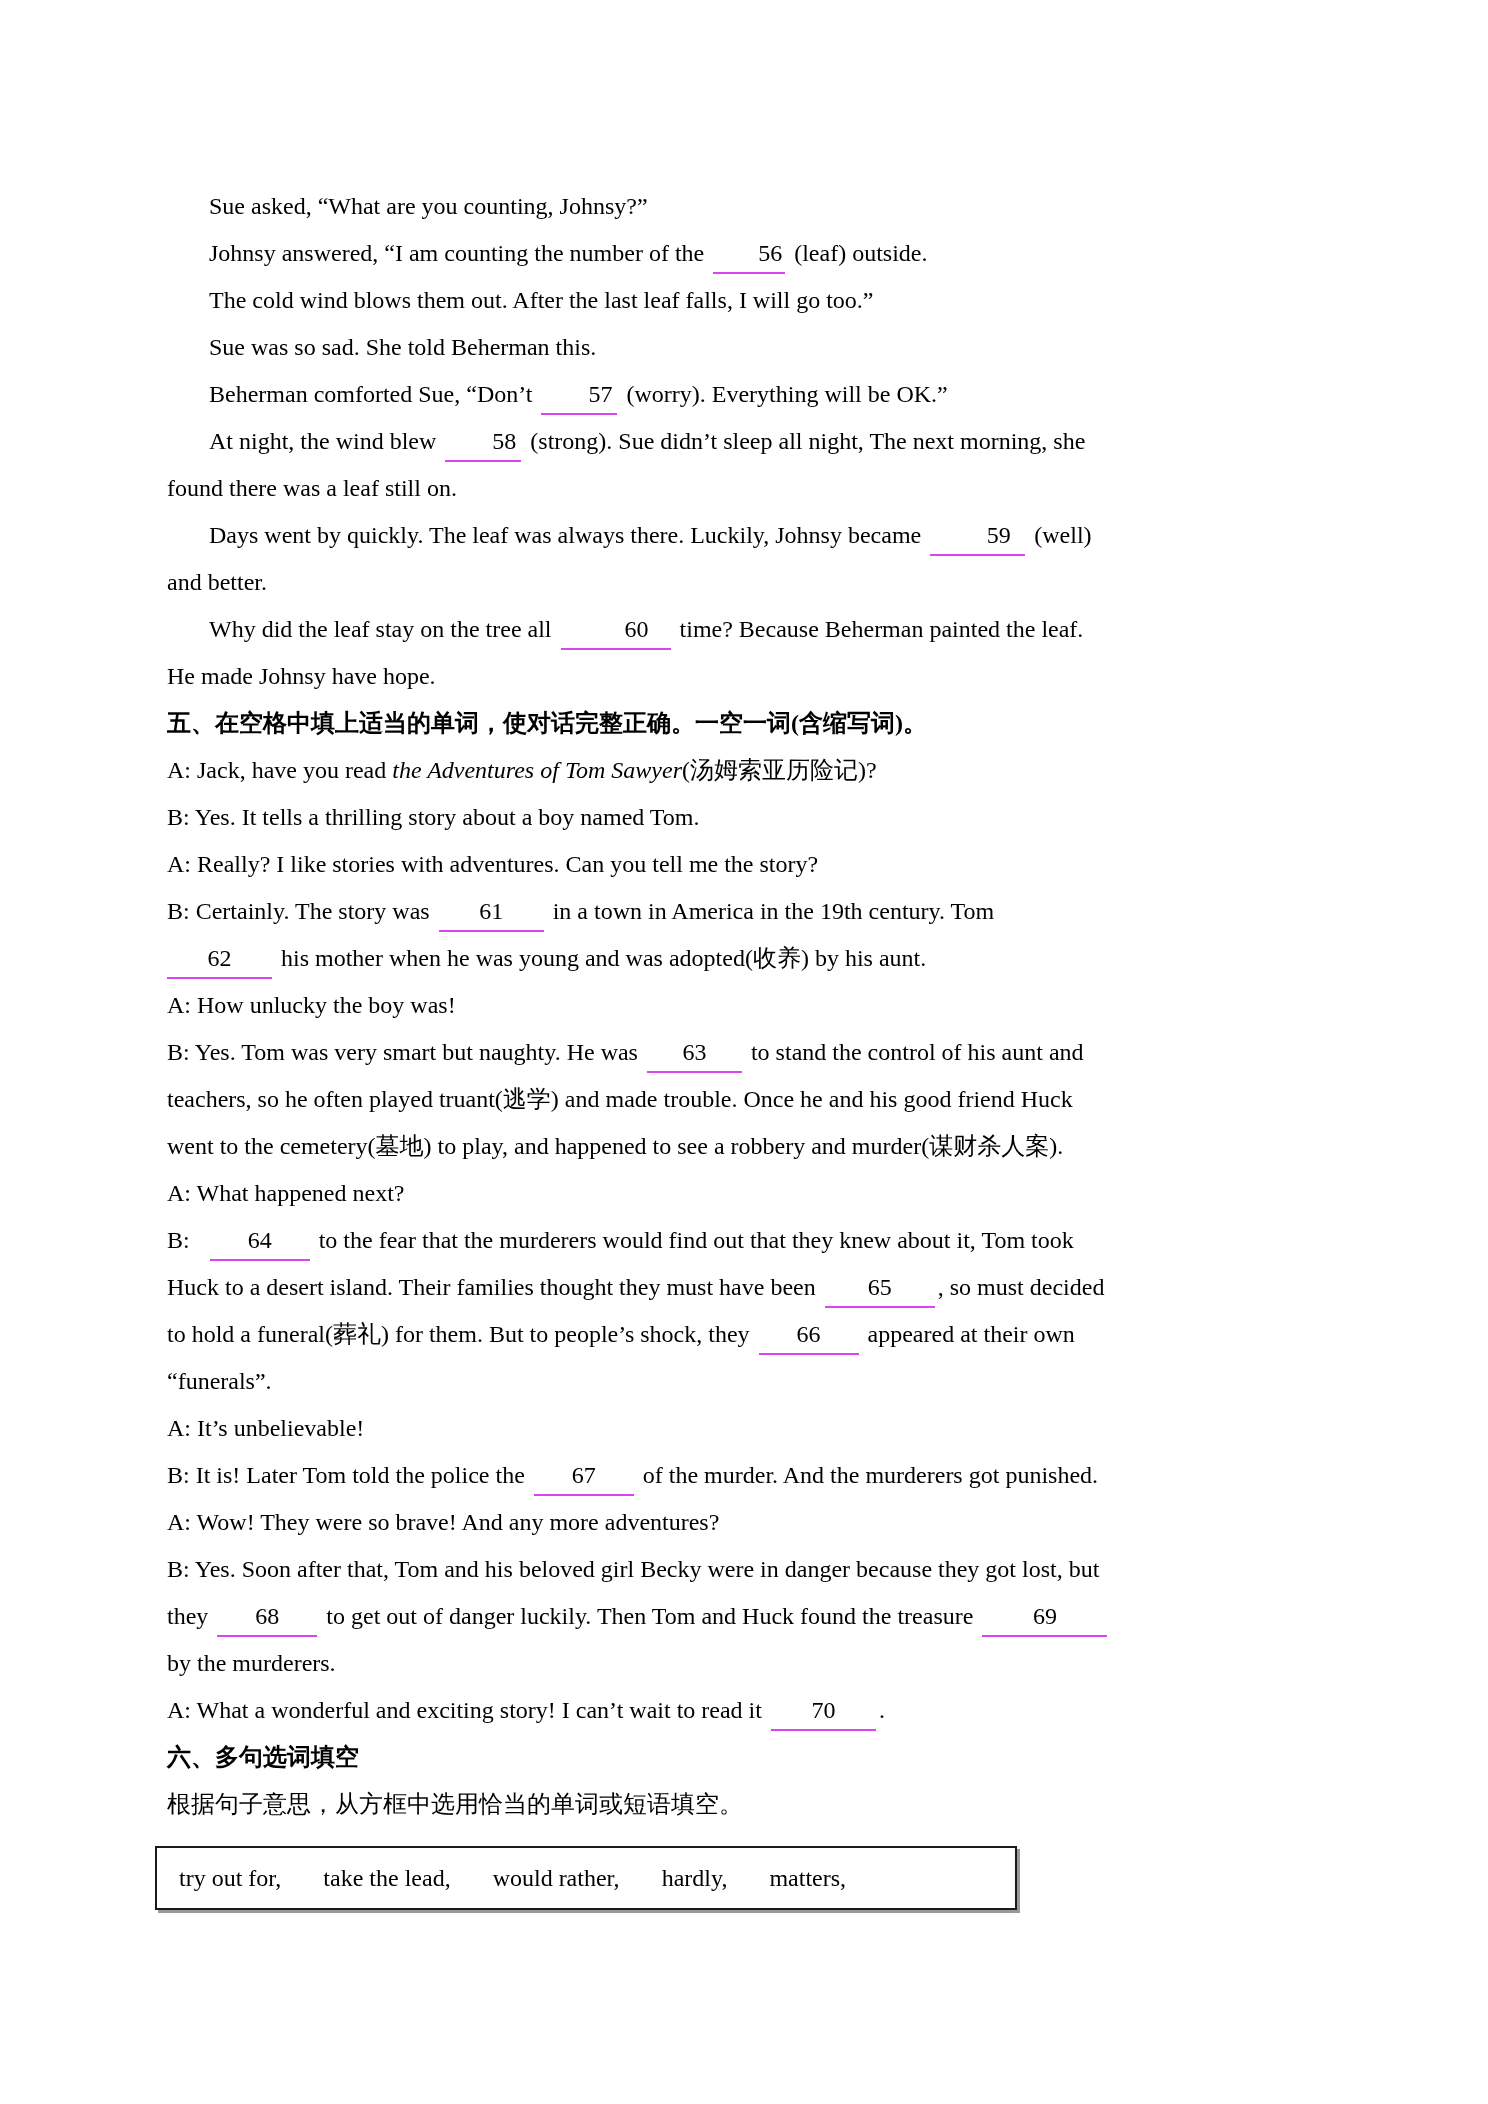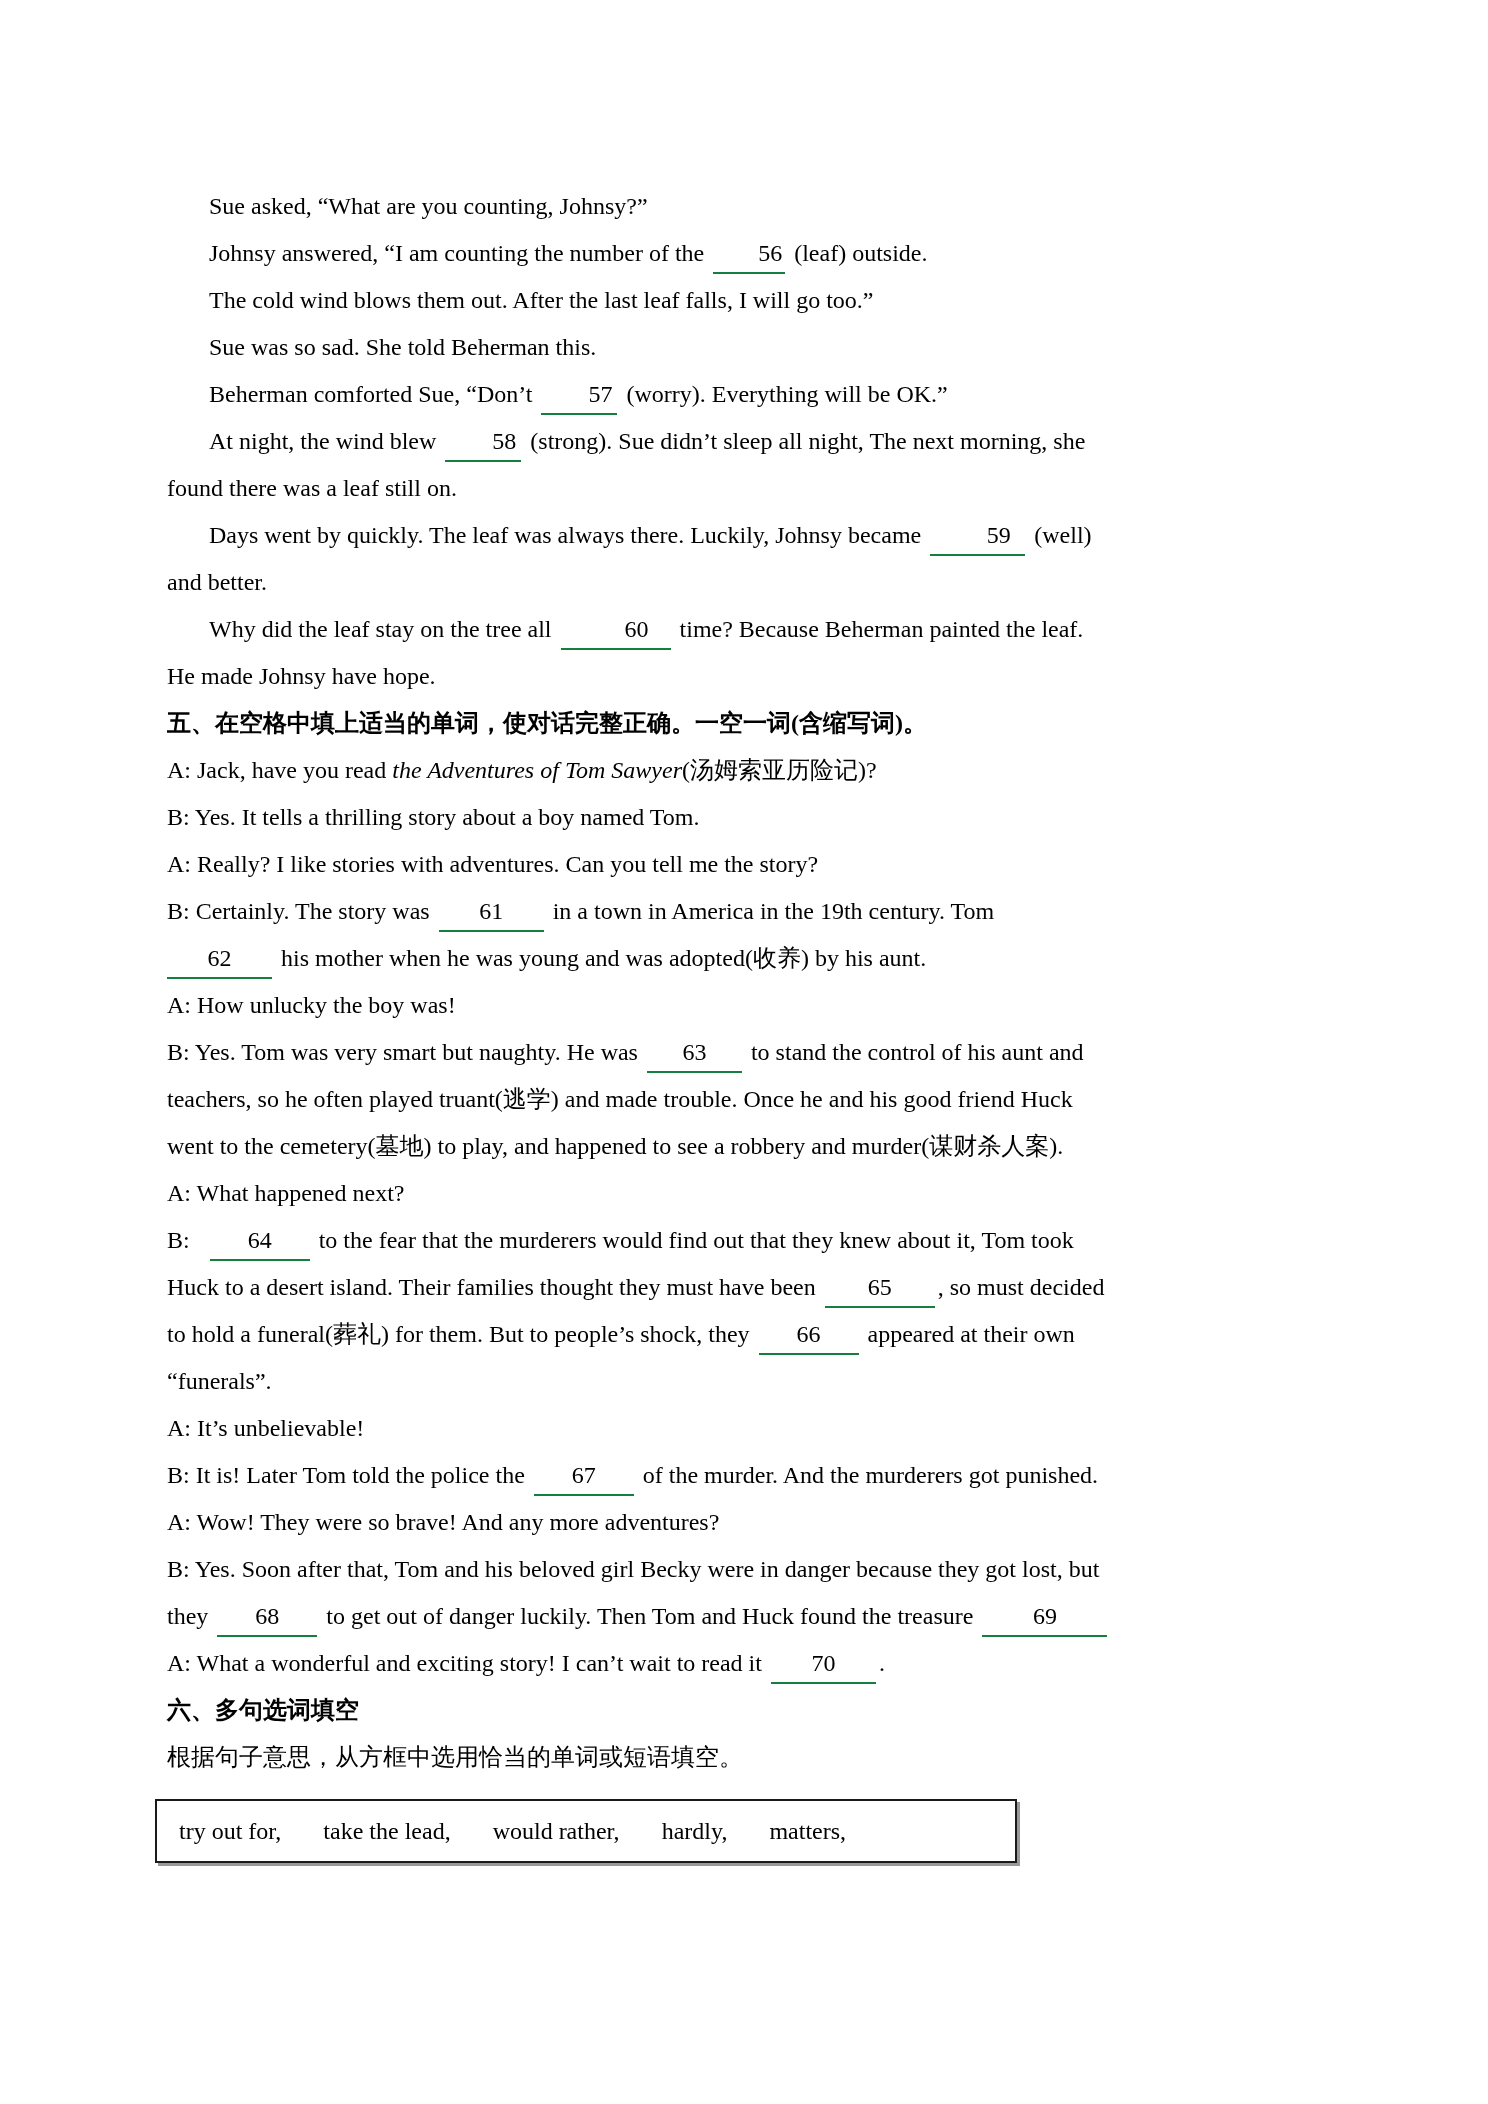--- a/index.html
+++ b/index.html
@@ -17,21 +17,21 @@
   .line{
     line-height:47px;
     height:47px;
     white-space:nowrap;
   }
   .ind{text-indent:42px;}
   .bold{font-weight:bold;}
   .it{font-style:italic;}
   .blank{
     display:inline-block;
-    border-bottom:2px solid #15803d;
+    border-bottom:2px solid #d946ef;
     text-align:center;
     margin:0 3px;
     line-height:34px;
     height:36px;
     vertical-align:baseline;
   }
   .w72{min-width:72px;}
   .w76{min-width:76px;}
   .w95{min-width:95px;}
   .w100{min-width:100px;}
@@ -83,20 +83,21 @@
   <div class="line"><span>A: What happened next?</span></div>
   <div class="line"><span>B:</span><span class="blank w100 gapL">64</span><span> to the fear that the murderers would find out that they knew about it, Tom took</span></div>
   <div class="line"><span>Huck to a desert island. Their families thought they must have been </span><span class="blank w110">65</span><span>, so must decided</span></div>
   <div class="line"><span>to hold a funeral(葬礼) for them. But to people’s shock, they </span><span class="blank w100">66</span><span> appeared at their own</span></div>
   <div class="line"><span>“funerals”.</span></div>
   <div class="line"><span>A: It’s unbelievable!</span></div>
   <div class="line"><span>B: It is! Later Tom told the police the </span><span class="blank w100">67</span><span> of the murder. And the murderers got punished.</span></div>
   <div class="line"><span>A: Wow! They were so brave! And any more adventures?</span></div>
   <div class="line"><span>B: Yes. Soon after that, Tom and his beloved girl Becky were in danger because they got lost, but</span></div>
   <div class="line"><span>they </span><span class="blank w100">68</span><span> to get out of danger luckily. Then Tom and Huck found the treasure </span><span class="blank w125">69</span></div>
+  <div class="line"><span>by the murderers.</span></div>
   <div class="line"><span>A: What a wonderful and exciting story! I can’t wait to read it </span><span class="blank w105">70</span><span>.</span></div>
 
   <div class="line bold"><span>六、多句选词填空</span></div>
   <div class="line"><span>根据句子意思，从方框中选用恰当的单词或短语填空。</span></div>
 
   <div class="word-box">
     <span class="wb-item">try out for,</span><span class="wb-item">take the lead,</span><span class="wb-item">would rather,</span><span class="wb-item">hardly,</span><span class="wb-item">matters,</span>
   </div>
 
 </div>

